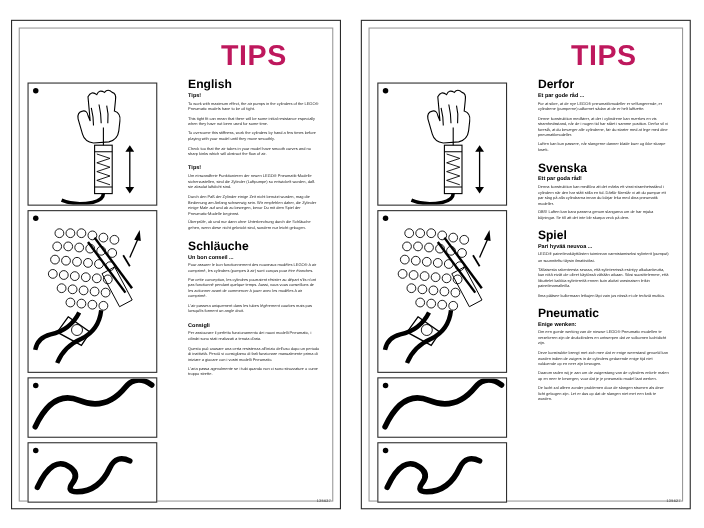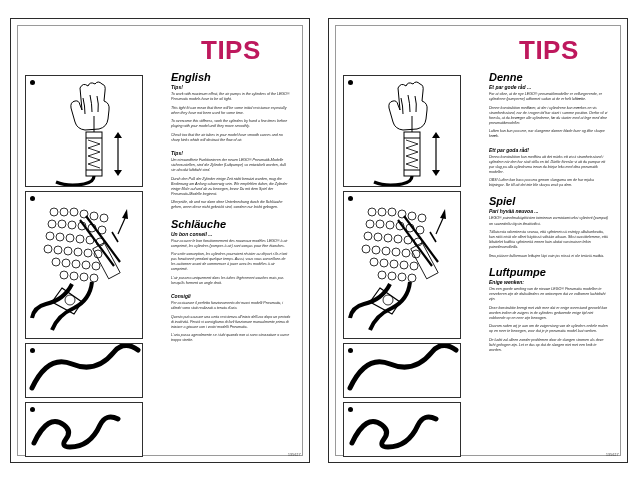--- a/index.html
+++ b/index.html
@@ -64,21 +64,20 @@
     top: 4px; left: 4px;
   }
   .panel svg { position: absolute; top:0; left:0; }
 
   
   .textcol {
     position: absolute;
     top: 52px;
     width: 120px;
     color: #000;
-    font-style: italic;
   }
   .lang-block { margin-bottom: 7px; }
   .lang-head {
     font-size: 11px;
     font-weight: bold;
     margin: 0 0 1px 0;
     line-height: 12px;
   }
   .lang-sub {
     font-size: 5px;
@@ -338,43 +337,44 @@
     <div class="panel" style="left:14px; top:383px; width:118px; height:55px;">
       <div class="dot"></div>
       <svg width="118" height="55" viewBox="0 0 118 55">
         <path d="M8 40 q14 -30 30 -18 q8 6 2 14 q-6 8 4 8 q20 0 30 -22 q6 -12 18 -6" fill="none" stroke="#000" stroke-width="5" stroke-linecap="round"></path>
       </svg>
     </div>
 
     <div class="textcol" style="left:160px;">
 
       <div class="lang-block">
-        <div class="lang-head">Denne</div>
+        <div class="lang-head">Derfor</div>
         <div class="lang-sub">Et par gode råd ...</div>
         <p class="lang-para">For at sikre, at de nye LEGO® pneumatikmodeller er velfungerende, er cylindrene (pumperne) udformet sådan at de er helt lufttætte.</p>
         <p class="lang-para">Denne konstruktion medfører, at der i cylindrene kan mærkes en vis stramhedsstand, når de i nogen tid har stået i samme position. Derfor vil vi foreslå, at du bevæger alle cylindrene, før du starter med at lege med dine pneumatikmodeller.</p>
         <p class="lang-para">Luften kan kun passere, når slangerne danner bløde buer og ikke skarpe knæk.</p>
       </div>
 
       <div class="lang-block">
+        <div class="lang-head">Svenska</div>
         <div class="lang-sub">Ett par goda råd!</div>
         <p class="lang-para">Denna konstruktion kan medföra att det märks ett visst stramhetsstånd i cylindern när den har stått stilla en tid. Därför föreslår vi att du pumpar ett par slag på alla cylindrarna innan du börjar leka med dina pneumatik modeller.</p>
         <p class="lang-para">OBS! Luften kan bara passera genom slangarna om de har mjuka böjningar. Se till att det inte blir skarpa veck på dem.</p>
       </div>
 
       <div class="lang-block">
         <div class="lang-head">Spiel</div>
         <div class="lang-sub">Pari hyvää neuvoa ...</div>
         <p class="lang-para">LEGO® paineilmakäyttöisten toiminnan varmistamiseksi sylinterit (pumput) on suunniteltu täysin ilmatiiviiksi.</p>
         <p class="lang-para">Tällaisesta rakenteesta seuraa, että sylintereissä esiintyy alkukankeutta, kun niitä eivät ole olleet käytössä vähään aikaan. Siksi suosittelemme, että liikuttelet kaikkia sylintereitä ennen kuin aloitat varsinaisen leikin paineilmamalleilla.</p>
         <p class="lang-para">Ilma pääsee kulkemaan letkujen läpi vain jos niissä ei ole teräviä mutkia.</p>
       </div>
 
       <div class="lang-block">
-        <div class="lang-head">Luftpumpe</div>
+        <div class="lang-head">Pneumatic</div>
         <div class="lang-sub">Enige wenken:</div>
         <p class="lang-para">Om een goede werking van de nieuwe LEGO® Pneumatic modellen te verzekeren zijn de drukcilinders en ontwerpen dat ze volkomen luchtdicht zijn.</p>
         <p class="lang-para">Deze konstruktie brengt met zich mee dat er enige weerstand gevoeld kan worden indien de zuigers in de cylinders gedurende enige tijd niet voldoende op en neer zijn bewogen.</p>
         <p class="lang-para">Daarom raden wij je aan om de zuigerstang van de cylinders enkele malen op en neer te bewegen, voor dat je je pneumatic model laat werken.</p>
         <p class="lang-para">De lucht zal alleen zonder problemen door de slangen stromen als deze licht gebogen zijn. Let er dus op dat de slangen niet met een knik te worden.</p>
       </div>
 
     </div>
 
     <div class="code">135627</div>

